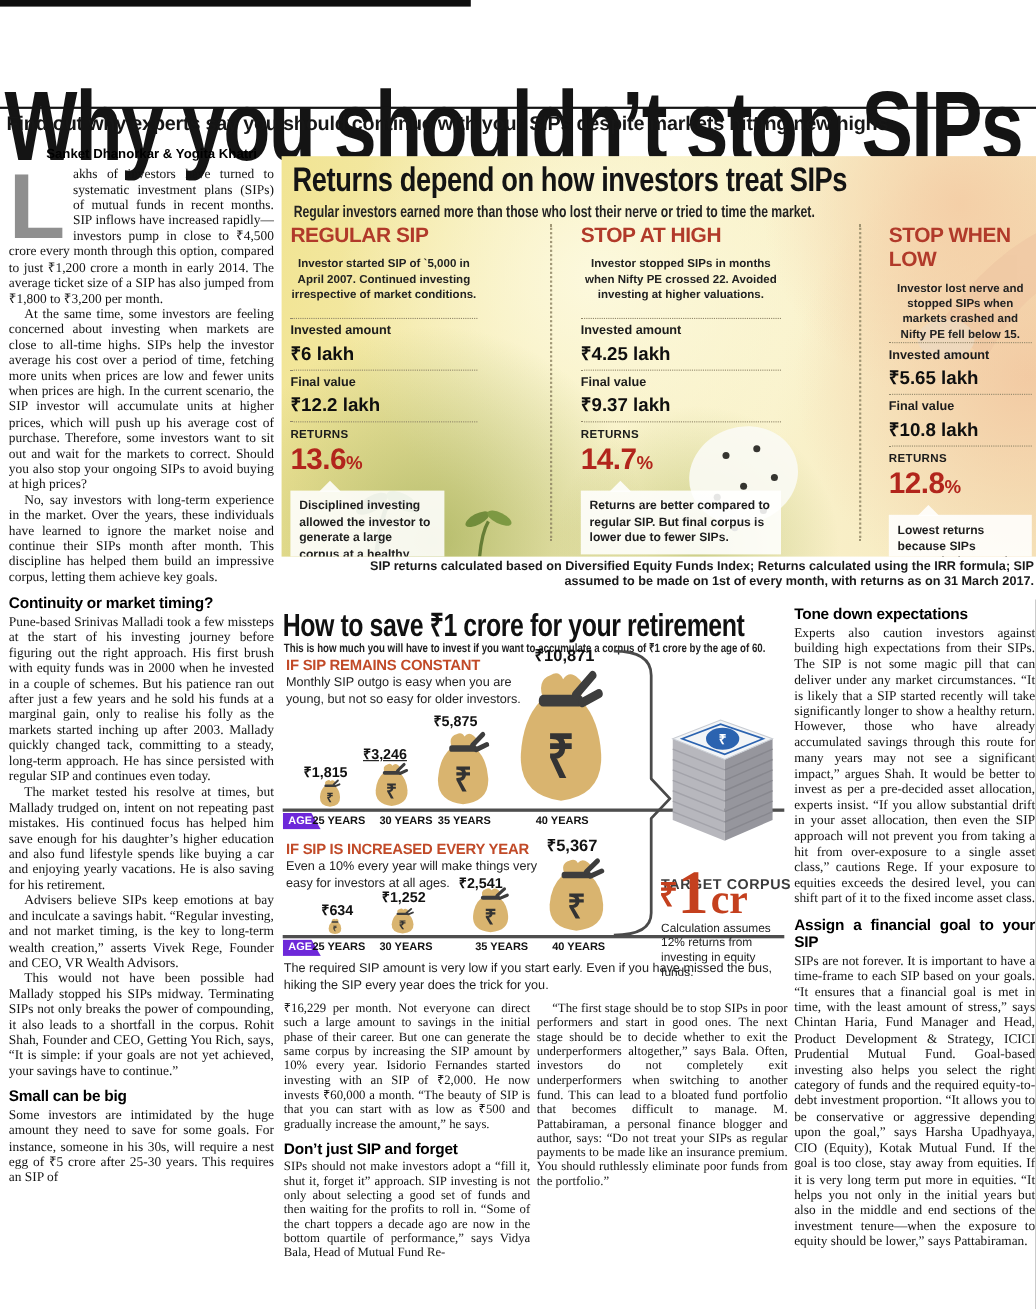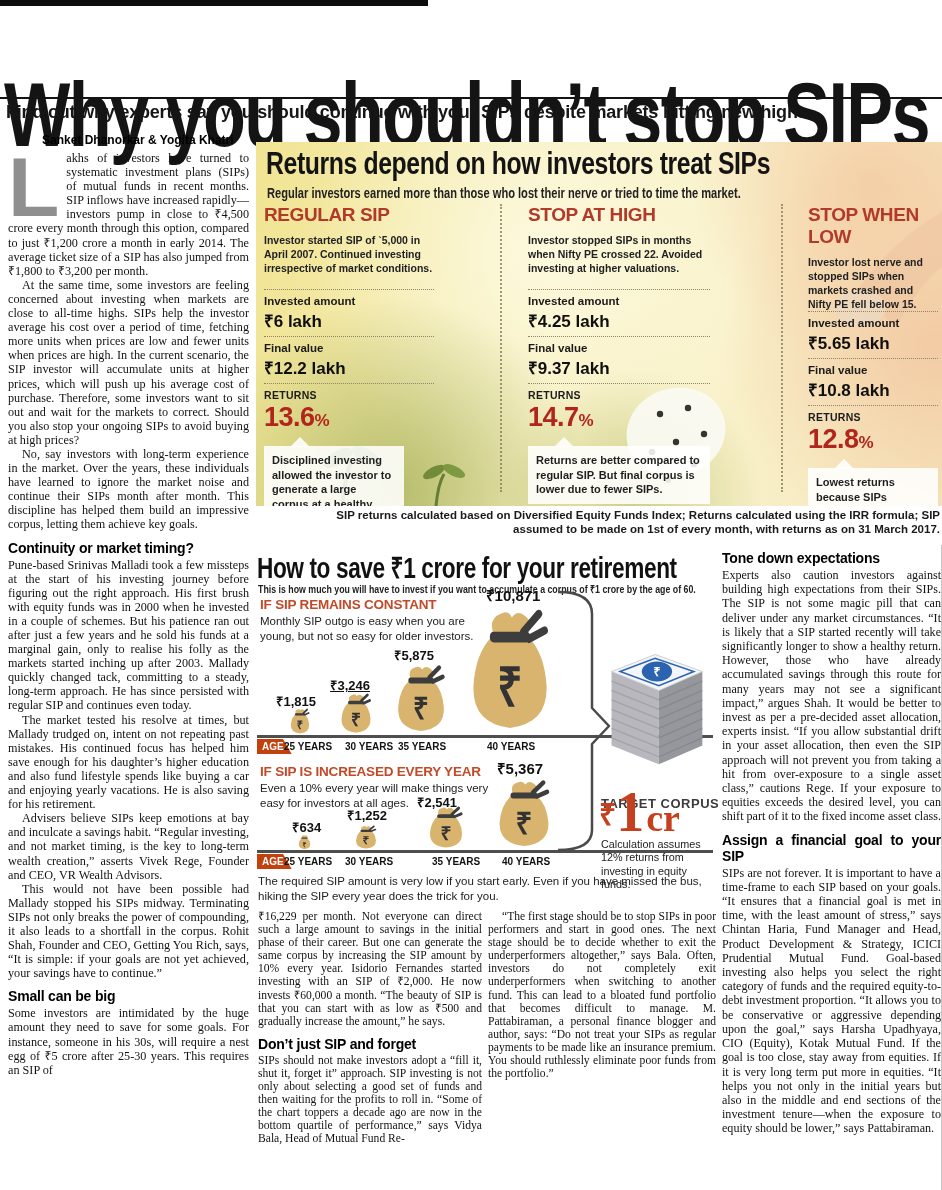--- a/index.html
+++ b/index.html
@@ -38,21 +38,21 @@
         radial-gradient(circle at 55% 98%, rgba(150,165,60,.45) 0%, rgba(150,165,60,0) 25%),
         radial-gradient(circle at 42% 30%, rgba(253,250,225,.9) 0%, rgba(253,250,225,0) 50%),
         linear-gradient(100deg,#f1e493 0%,#f6edb7 35%,#f9f2cb 65%,#f6e7bd 100%);}
   .ig1-title{left:10px;top:4px;white-space:nowrap;font:bold 31px "Liberation Sans",sans-serif;
              letter-spacing:-0.5px;color:#141414;transform:scaleX(0.8);}
   .ig1-sub{left:11px;top:42px;white-space:nowrap;font:bold 15px "Liberation Sans",sans-serif;
            color:#222;transform:scaleX(0.74);}
   .ig-sep{top:62px;height:288px;width:0;border-left:2px dotted #8a8060;opacity:.8;}
   .ig-col{top:62px;}
   .ig-head{font:bold 19px "Liberation Sans",sans-serif;letter-spacing:-0.4px;color:#b13a2a;}
-  .ig-desc{margin-top:7px;height:52px;font:bold 10.5px/1.34 "Liberation Sans",sans-serif;color:#222;}
+  .ig-desc{margin-top:7px;height:52px;font:bold 10.5px/1.34 "Liberation Sans",sans-serif;color:#222;text-align:center;}
   .igdiv{border-top:1.5px dotted #8f8568;margin:4px 0 5px;}
   .ig-label{font:bold 11.5px "Liberation Sans",sans-serif;color:#1b1b1b;}
   .ig-value{font:bold 17px "Liberation Sans",sans-serif;color:#0f0f0f;margin:2px 0 3px;}
   .ig-retlbl{font:bold 10.5px "Liberation Sans",sans-serif;color:#1b1b1b;letter-spacing:.3px;}
   .ig-pct{font:bold 27px "Liberation Sans",sans-serif;color:#b2251c;letter-spacing:-0.5px;margin-top:1px;}
   .ig-pct .sfx{font-size:17px;}
   .callout{position:relative;margin-top:13px;background:rgba(255,255,255,0.88);
            padding:7px 8px;font:bold 11px/1.32 "Liberation Sans",sans-serif;color:#1e1e1e;}
   .callout:before{content:"";position:absolute;top:-9px;left:26px;
                   border-left:10px solid transparent;border-right:10px solid transparent;
@@ -63,21 +63,21 @@
   
   .ig2-title{left:257px;top:547px;white-space:nowrap;font:bold 29px "Liberation Sans",sans-serif;
              letter-spacing:-0.5px;color:#111;transform:scaleX(0.78);}
   .ig2-sub{left:258px;top:581px;white-space:nowrap;font:bold 11px "Liberation Sans",sans-serif;
            color:#222;transform:scaleX(0.8);}
   .sec-label{white-space:nowrap;font:bold 13.5px "Liberation Sans",sans-serif;color:#c14a28;letter-spacing:-0.2px;}
   .sec-desc{font:11.5px/1.28 "Liberation Sans",sans-serif;color:#222;}
   .bag-value{font:bold 13px "Liberation Sans",sans-serif;color:#111;white-space:nowrap;}
   .bag-value.big{font-size:15px;}
   .baseline{height:3px;background:#4e4e4e;}
-  .age-chip{background:#c2410c;color:#fff;font:bold 10px/15px "Liberation Sans",sans-serif;
+  .age-chip{background:#6d28d9;color:#fff;font:bold 10px/15px "Liberation Sans",sans-serif;
             padding:0 8px 0 5px;clip-path:polygon(0 0,75% 0,100% 100%,0 100%);height:15px;}
   .age-lbl{font:bold 10px "Liberation Sans",sans-serif;color:#111;white-space:nowrap;text-align:center;}
   .ig2-note{font:11.5px/1.3 "Liberation Sans",sans-serif;color:#222;}
   .target-lbl{font:bold 13px "Liberation Sans",sans-serif;color:#3c3c3c;letter-spacing:.5px;}
   .target-amt{color:#c4401e;font-family:Liberation Serif, serif;white-space:nowrap;}
   .target-amt .rs{font-weight:bold;font-size:30px;vertical-align:6px;}
   .target-amt .one{font-weight:bold;font-size:56px;letter-spacing:-2px;}
   .target-amt .cr{font-weight:bold;font-size:38px;}
   .target-note{font:10.8px/1.25 "Liberation Sans",sans-serif;color:#222;}
 </style>

